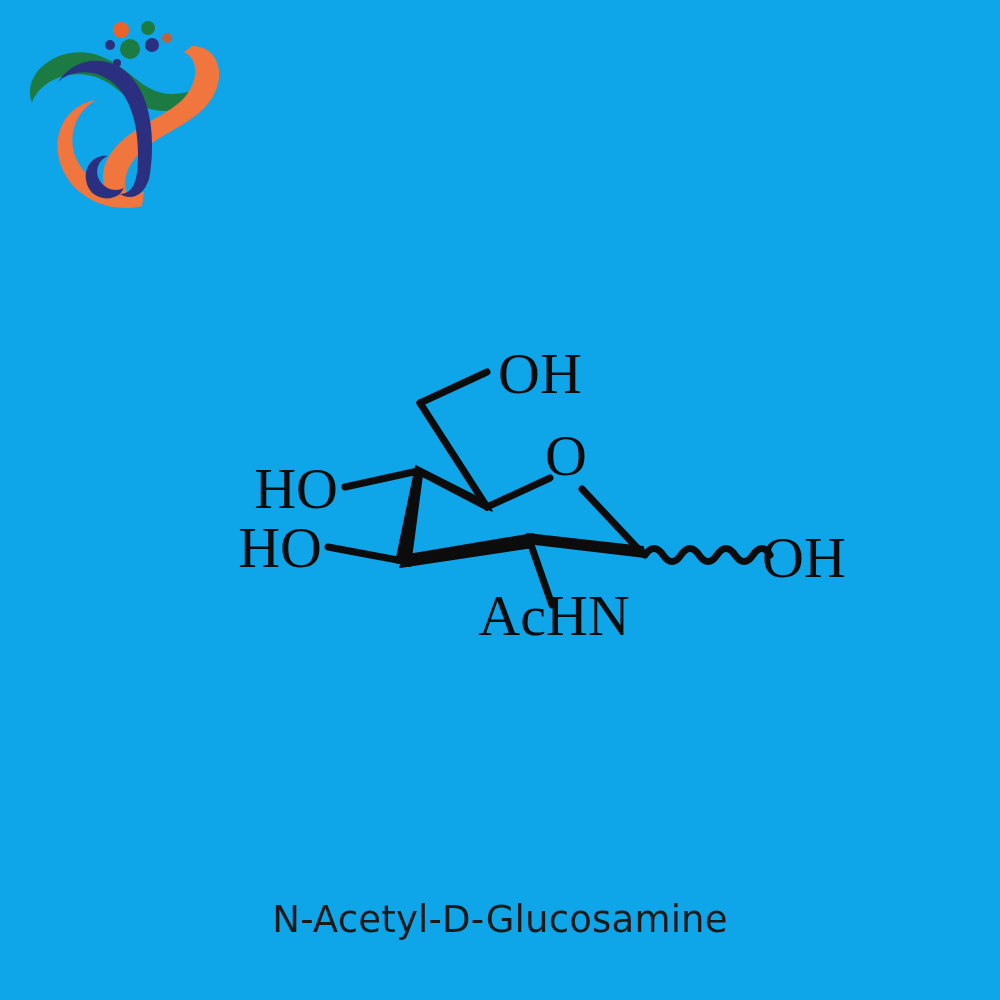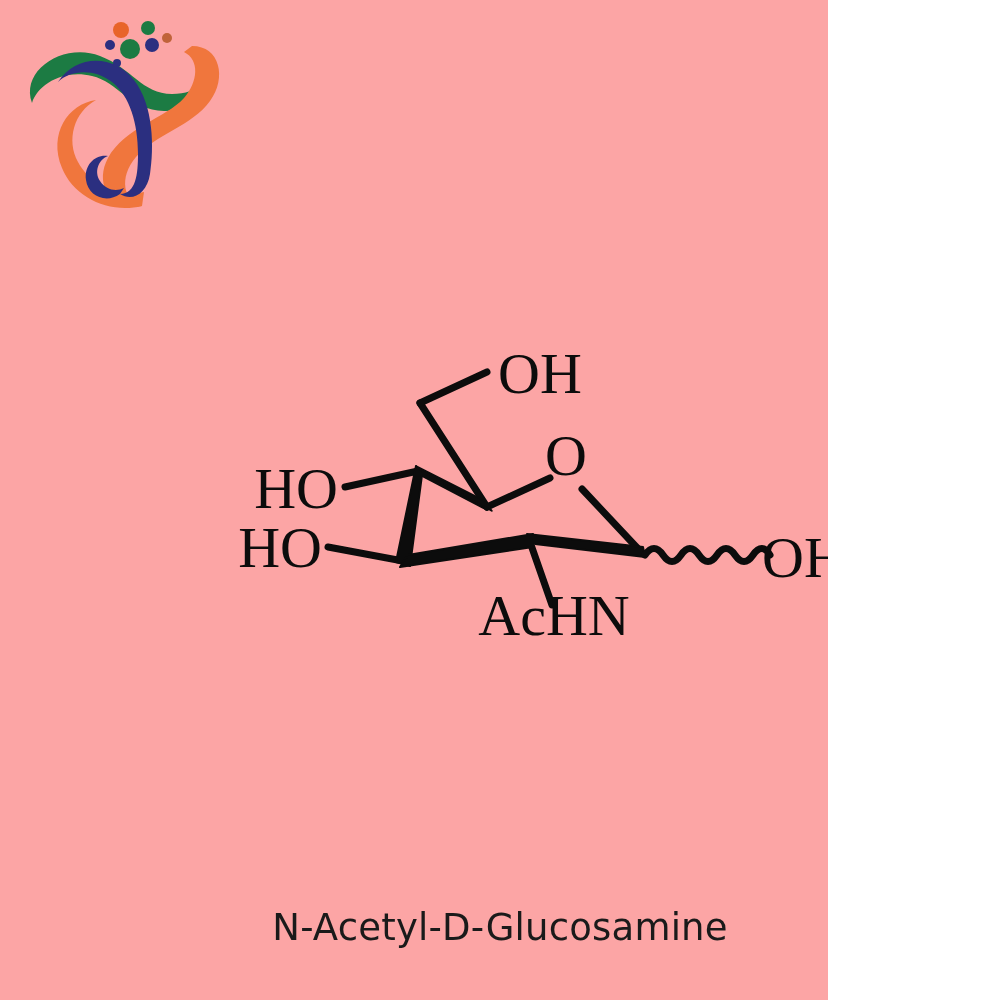--- a/index.html
+++ b/index.html
@@ -2,23 +2,23 @@
 <html><head>
 <meta charset="utf-8">
 <style>
   html, body {
     margin: 0;
     padding: 0;
     background: #ffffff;
   }
   #page {
     position: relative;
-    width: 828px;
+    width: 1000px;
     height: 1000px;
-    background: #fca5a5;
+    background: #0ea5e9;
     overflow: hidden;
     font-family: "Liberation Sans", sans-serif;
   }
   #brand-logo {
     position: absolute;
     left: 14px;
     top: 8px;
     width: 215px;
     height: 215px;
   }
@@ -33,21 +33,20 @@
     position: absolute;
     left: 0;
     top: 898px;
     width: 1000px;
     text-align: center;
     font-size: 37px;
     font-weight: 500;
     letter-spacing: 0.2px;
     color: #1a1a1a;
     font-family: "DejaVu Sans", "Liberation Sans", sans-serif;
-    margin-top: 8px;
   }
   .chem-label {
     font-family: "Liberation Serif", "DejaVu Serif", serif;
     font-size: 58px;
     fill: #0c0c0c;
   }
   svg { display: block; }
 </style>
 </head>
 <body>

